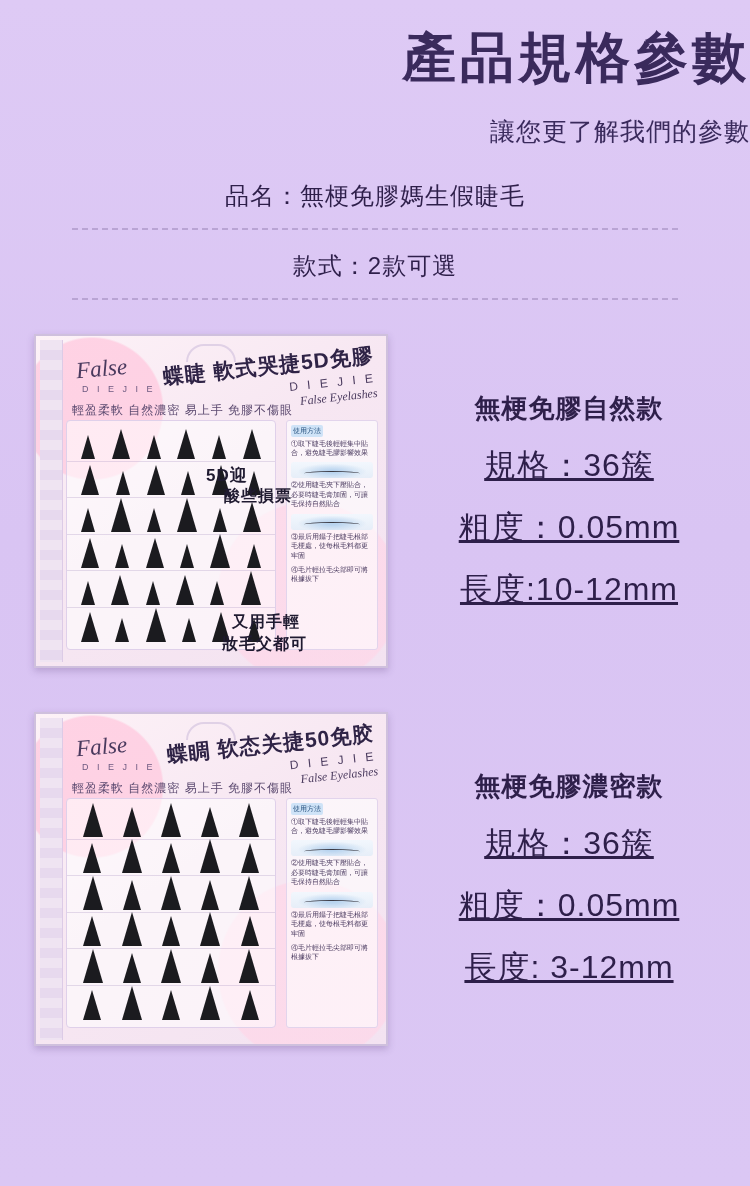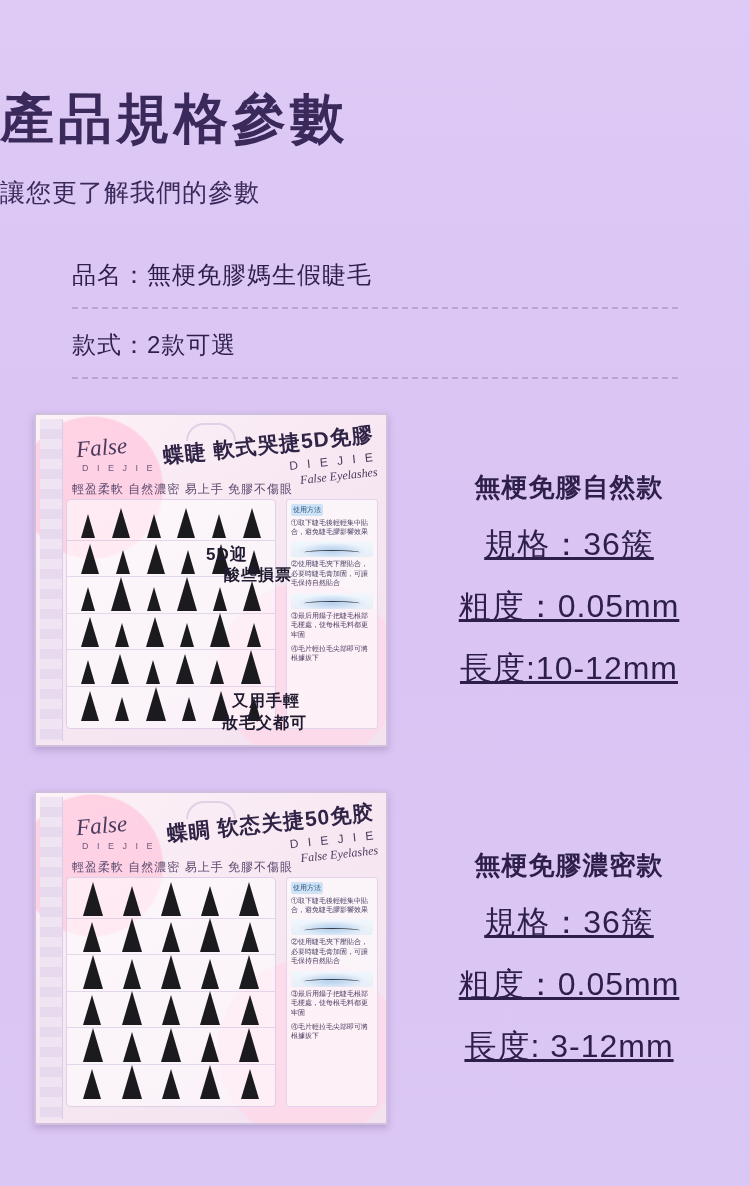--- a/index.html
+++ b/index.html
@@ -17,42 +17,43 @@
   }
   .page {
     width: 750px;
     height: 1186px;
     position: relative;
     background: linear-gradient(180deg, #decaf5 0%, #d9c4f3 45%, #dbc7f4 100%);
   }
 
   
   .header {
-    padding-top: 88px;
-    text-align: left;
+    padding-top: 27px;
+    text-align: right;
   }
   .title {
     font-size: 54px;
     font-weight: bold;
     letter-spacing: 4px;
     color: #3a2a5c;
     line-height: 1.15;
     font-family: "Liberation Serif", serif;
   }
   .subtitle {
     margin-top: 26px;
     font-size: 25px;
     color: #3a2a5c;
     letter-spacing: 1px;
   }
 
   
   .spec-list {
-    margin-top: 50px;
+    margin-top: 32px;
     padding: 0 72px;
+    text-align: center;
   }
   .spec-row {
     font-size: 24px;
     color: #2e1f4a;
     padding-bottom: 16px;
     letter-spacing: 1px;
   }
   .divider {
     border: 0;
     border-top: 2px dashed #b9a4d4;

